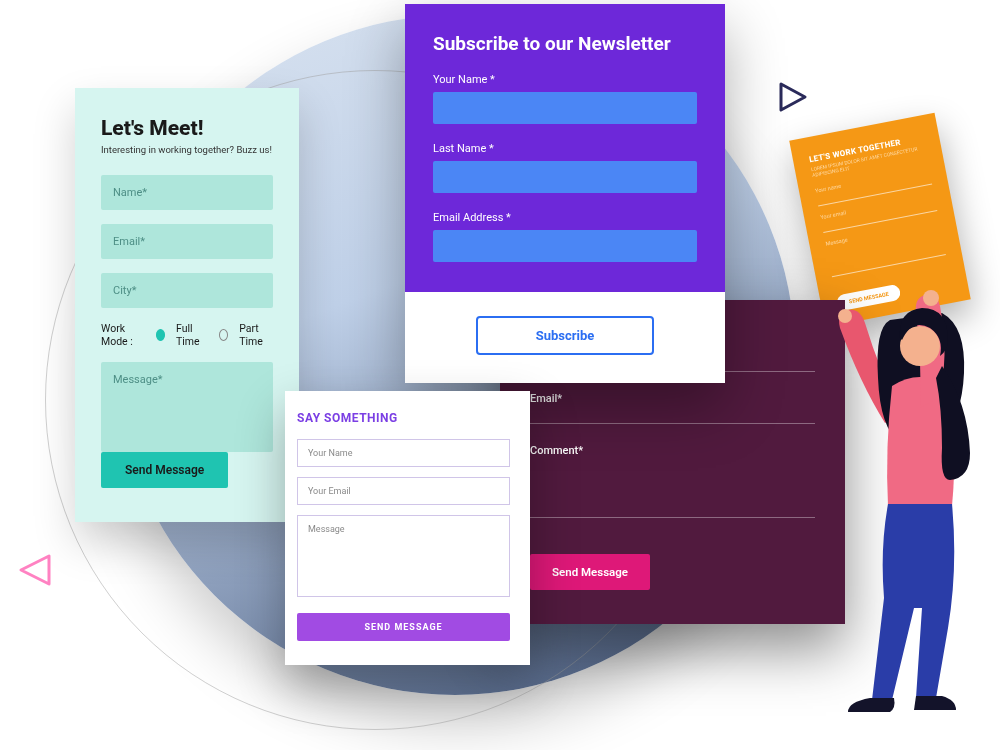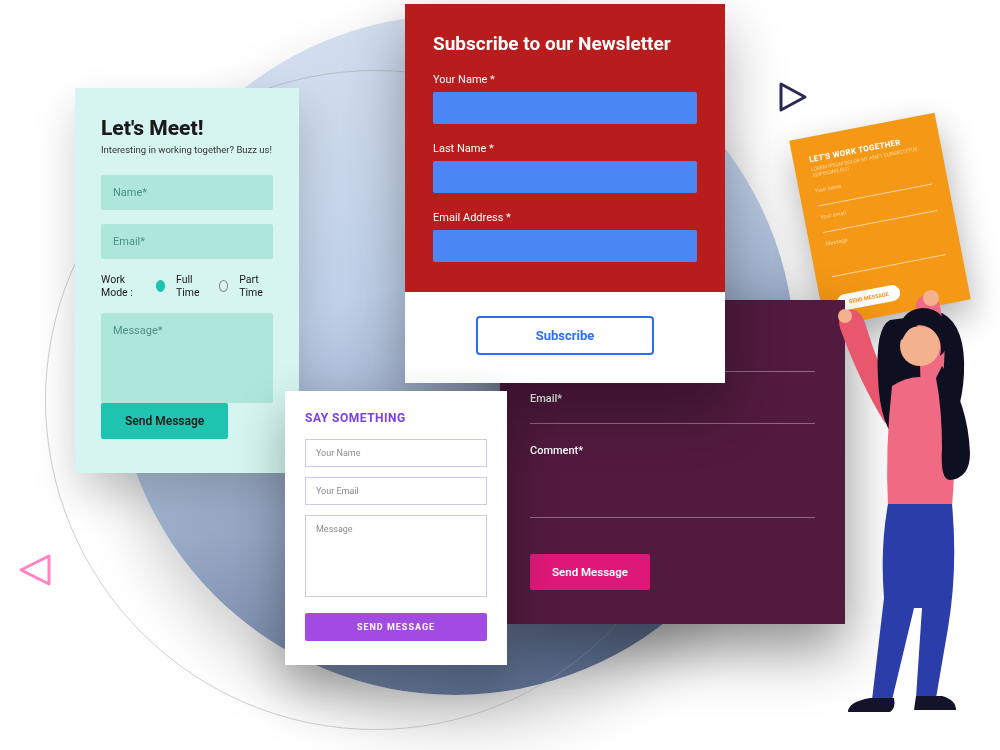--- a/index.html
+++ b/index.html
@@ -75,21 +75,21 @@
 
   
   .card-b {
     position: absolute;
     left: 405px; top: 4px;
     width: 320px;
     background: #fff;
     box-shadow: 0 25px 55px rgba(0,0,0,0.32);
   }
   .card-b .blue {
-    background: #b91c1c;
+    background: #6d28d9;
     padding: 28px 28px 30px 28px;
   }
   .card-b .title { color: #fff; font-size: 19px; font-weight: 700; margin-bottom: 18px; }
   .card-b .lbl { color: #fff; font-size: 11px; margin-bottom: 6px; }
   .card-b .input {
     background: #4b86f5;
     height: 32px; border-radius: 2px;
     margin-bottom: 18px;
   }
   .card-b .btn-row { text-align: center; padding: 24px 0 28px 0; }
@@ -116,23 +116,23 @@
   .card-c .row.comment { padding-bottom: 60px; margin-bottom: 36px; }
   .card-c .btn {
     background: #de1878; color: #fff; font-size: 11.5px; font-weight: 600;
     padding: 11px 22px; display: inline-block; border-radius: 2px;
   }
 
   
   .card-d {
     position: absolute;
     left: 285px; top: 391px;
-    width: 222px;
+    width: 245px;
     background: #fff;
-    padding: 20px 20px 24px 20px;
+    padding: 20px 20px 24px 12px;
     box-shadow: 0 20px 45px rgba(0,0,0,0.3);
   }
   .card-d .title { color: #7b3fe4; font-size: 12px; font-weight: 700; letter-spacing: 0.5px; margin-bottom: 14px; }
   .card-d .field {
     border: 1px solid #d0c5e8;
     font-size: 9px; color: #8a8a8a;
     padding: 8px 10px; margin-bottom: 10px;
   }
   .card-d .msg {
     border: 1px solid #d0c5e8;
@@ -200,20 +200,21 @@
     <div class="row">Your email</div>
     <div class="row msg">Message</div>
     <div class="btn">SEND MESSAGE</div>
   </div>
 
   <div class="card-a">
     <div class="title">Let's Meet!</div>
     <div class="sub">Interesting in working together? Buzz us!</div>
     <div class="field">Name*</div>
     <div class="field">Email*</div>
+    <div class="field">City*</div>
     <div class="radio-row">
       <span>Work Mode :</span>
       <span class="radio filled"></span>
       <span>Full Time</span>
       <span class="radio"></span>
       <span>Part Time</span>
     </div>
     <div class="msg">Message*</div>
     <div class="btn">Send Message</div>
   </div>

